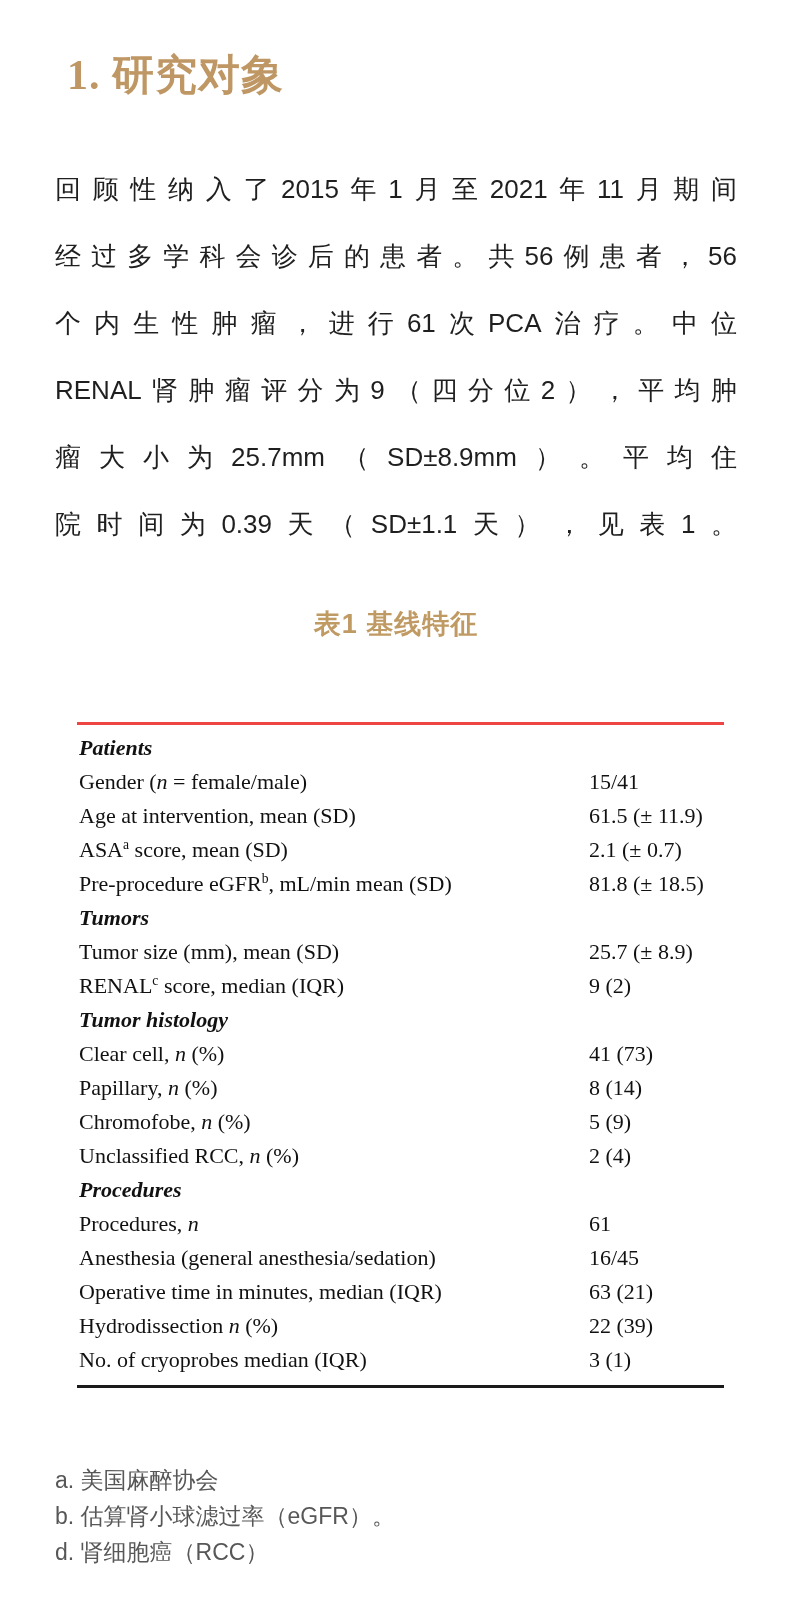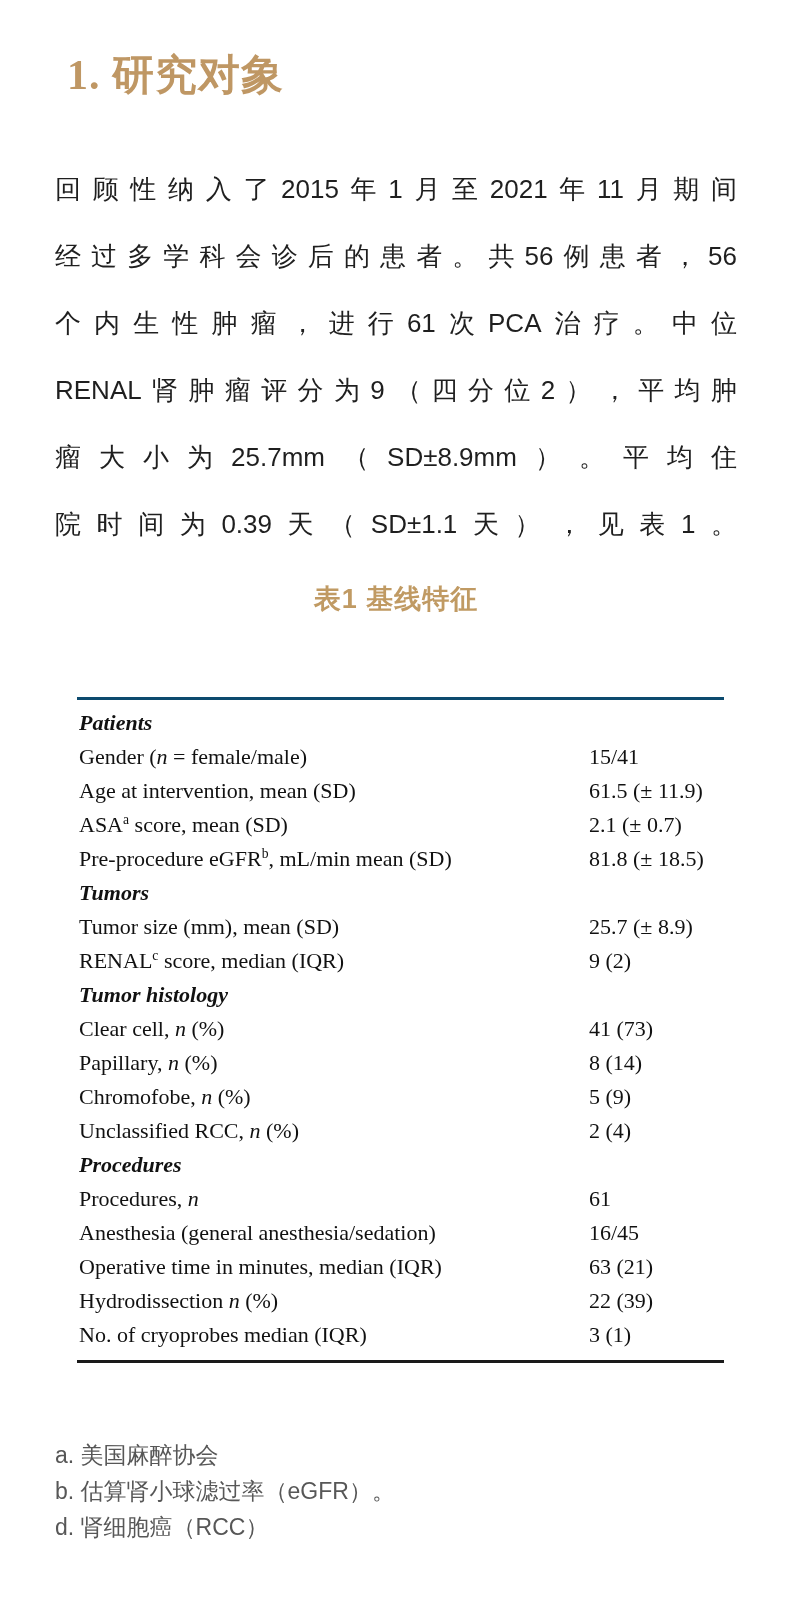--- a/index.html
+++ b/index.html
@@ -26,33 +26,33 @@
     line-height: 67px;
     color: #1f1f1f;
   }
   .para-line {
     text-align: justify;
     text-align-last: justify;
     white-space: nowrap;
   }
 
   .table-title {
-    margin-top: 23px;
+    margin-top: 48px;
     text-align: center;
     font-size: 27px;
     font-weight: 700;
     color: #c09a63;
     letter-spacing: 1px;
   }
 
   .baseline-table {
     margin-top: 80px;
     margin-left: 22px;
     width: 647px;
-    border-top: 3px solid #0c4a6e;
+    border-top: 3px solid #ef4444;
     border-bottom: 3px solid #1a1a1a;
     padding: 6px 0 8px 0;
     font-family: "Liberation Serif", "DejaVu Serif", serif;
     font-size: 22px;
     color: #111111;
   }
   .trow { display: flex; line-height: 34px; }
   .tlabel { width: 510px; padding-left: 2px; }
   .tvalue { flex: 1; }
   .trow.section .tlabel {

